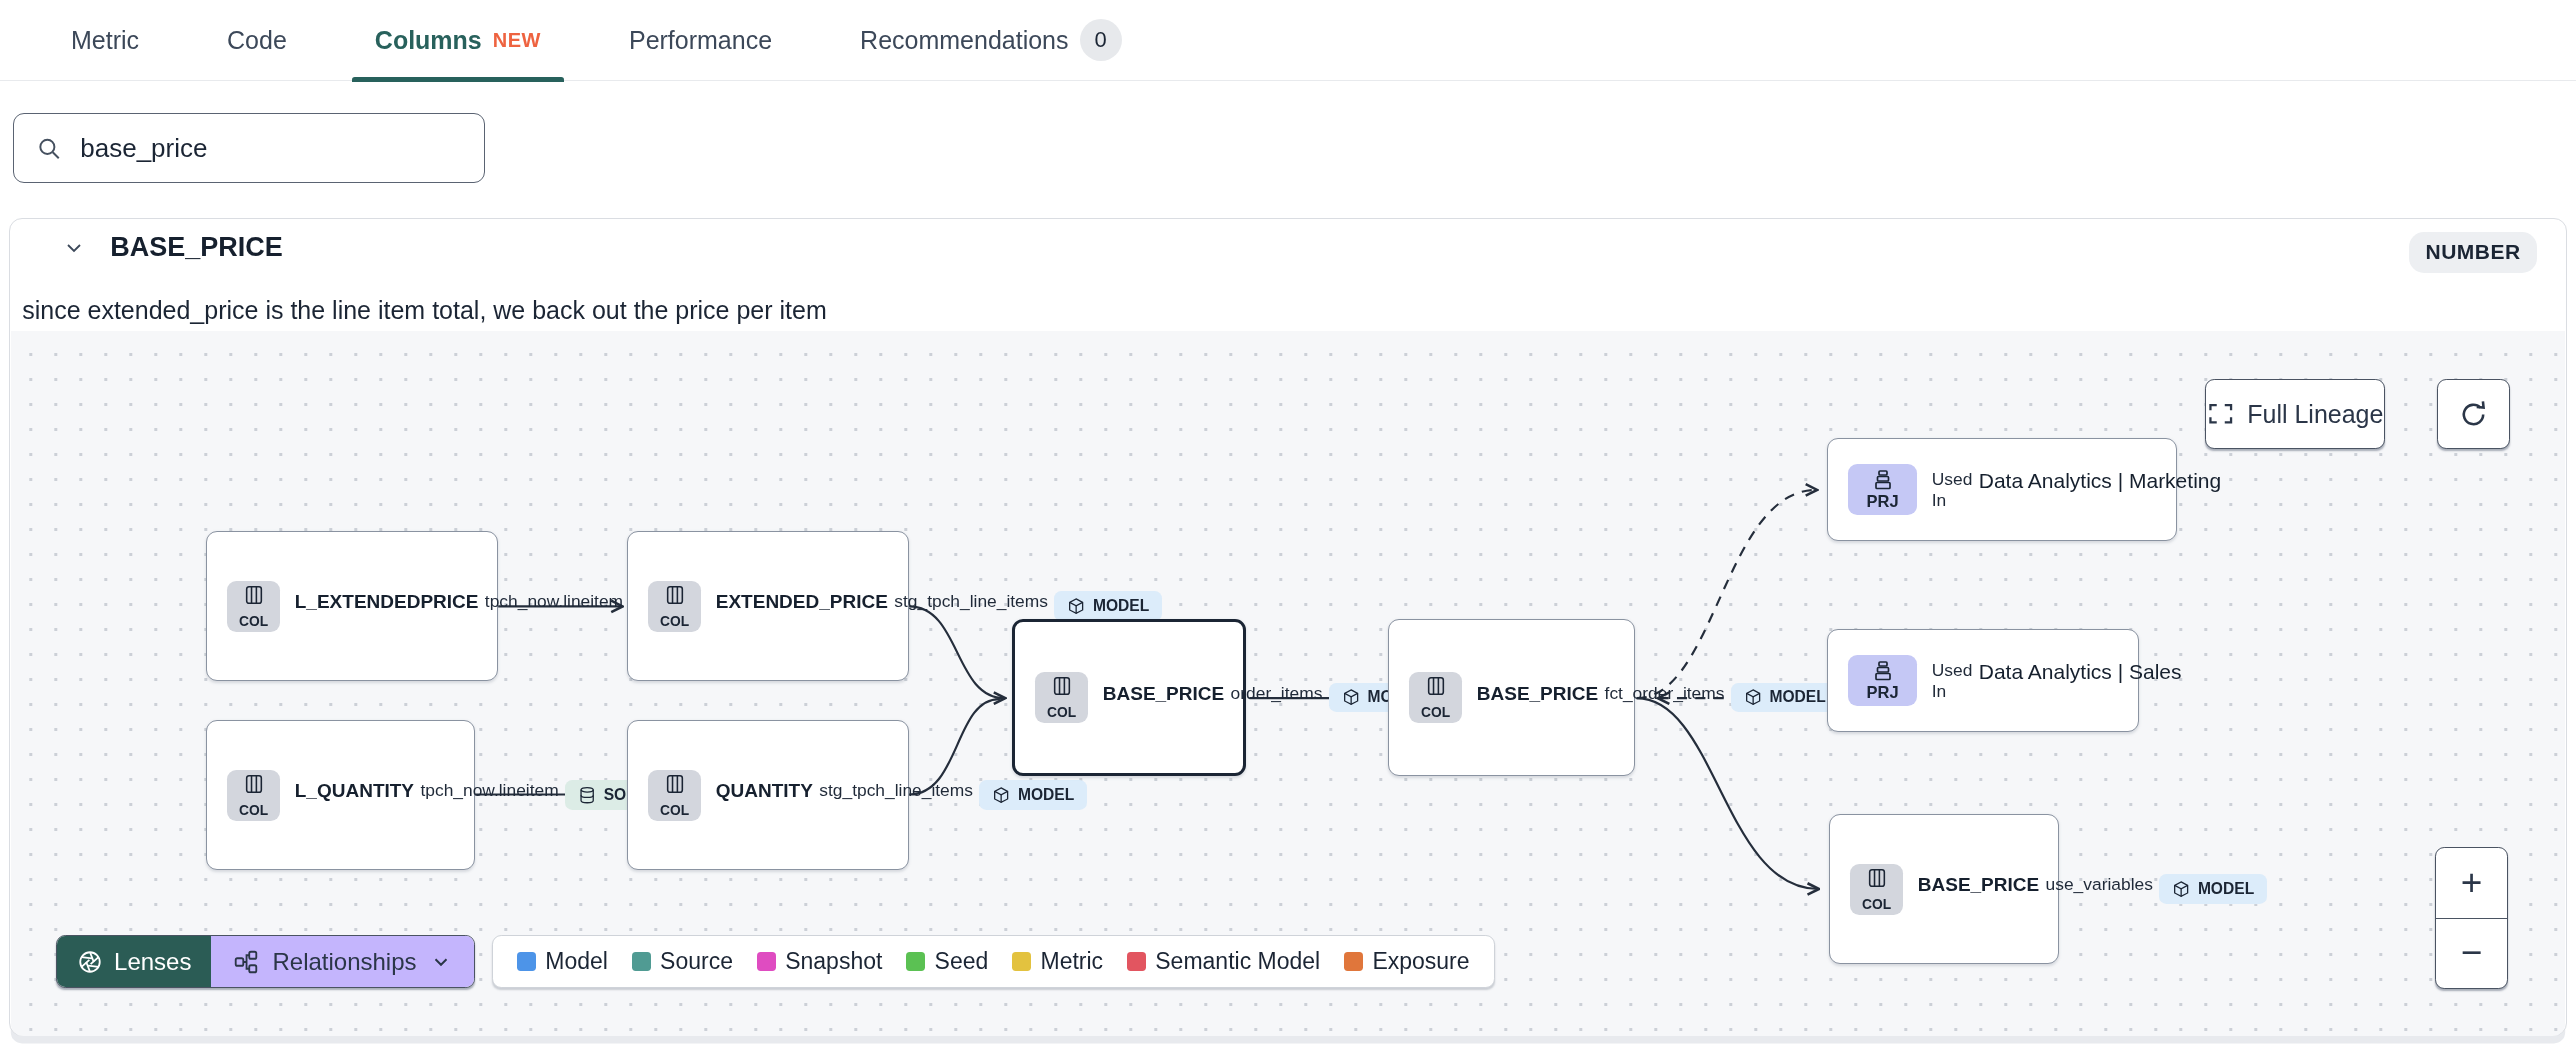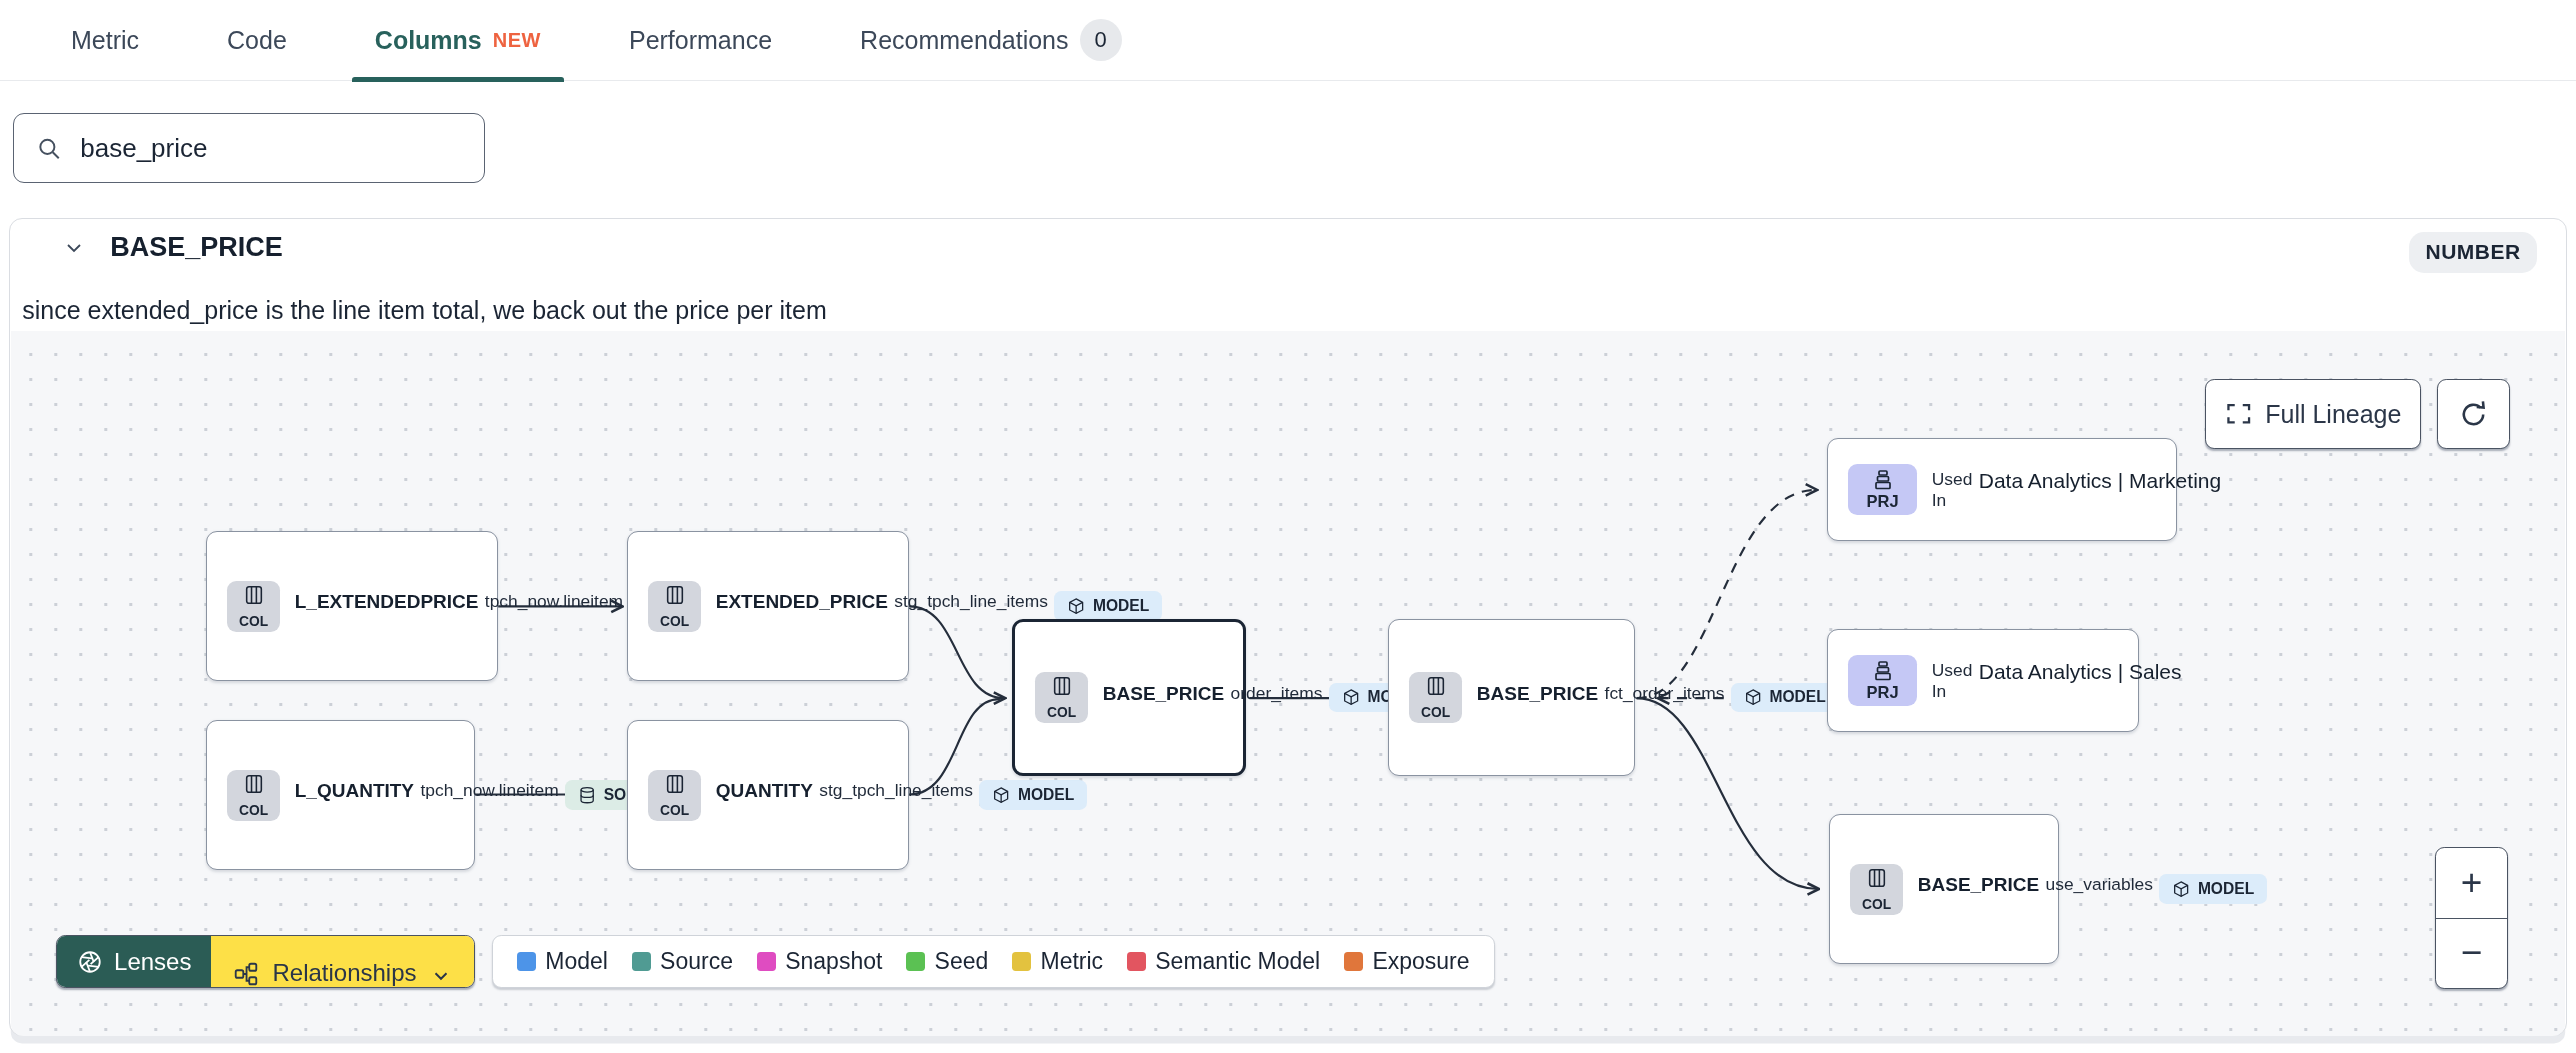--- a/index.html
+++ b/index.html
@@ -76,21 +76,21 @@
               box-shadow:0 2.8px 1.8px -0.9px rgba(90,100,120,.5); }
   .zoomctrl div { flex:1; display:flex; align-items:center; justify-content:center;
                   font-size:37px; color:#2b3648; }
   .zoomctrl div:first-child { border-bottom:1.8px solid #4a5362; }
 
   .toolbar { position:absolute; left:45px; top:604px; height:53px; display:flex;
              border:1.8px solid #4a5362; border-radius:9.2px; overflow:hidden; background:#fff;
              box-shadow:0 2.8px 1.8px -0.9px rgba(90,100,120,.5); }
   .seg-lenses { background:#2b5c55; color:#fff; display:flex; align-items:center; gap:11px;
                 padding:0 20px; font-size:24px; cursor:pointer; }
-  .seg-rel { background:#fde047; color:#2b3648; display:flex; align-items:flex-end; gap:13px;
+  .seg-rel { background:#c4b5fd; color:#2b3648; display:flex; align-items:center; gap:13px;
              padding:0 22px; font-size:24px; cursor:pointer; }
 
   .legend { position:absolute; left:481px; top:604px; height:53px; background:#fff;
             border:1.8px solid #cfd3d9; border-radius:9.2px; display:flex; align-items:center;
             gap:24px; padding:0 24px; box-shadow:0 2.8px 1.8px -0.9px rgba(120,128,142,.35); }
   .litem { display:flex; align-items:center; gap:9.2px; font-size:23px; color:#1b2534; white-space:nowrap; }
   .swatch { width:19px; height:19px; border-radius:3.7px; flex:none; }
 </style>
 </head>
 <body>
@@ -337,21 +337,21 @@
           <svg width="18.3" height="18.3" viewBox="0 0 24 24" fill="none" stroke="#1b2534" stroke-width="1.7">
               <path d="M12,2.5 L20.5,7 V17 L12,21.5 L3.5,17 V7 Z"></path>
               <path d="M3.5,7 L12,11.5 L20.5,7"></path>
               <line x1="12" y1="11.5" x2="12" y2="21.5"></line>
             </svg>
           <span>MODEL</span>
         </div>
       </div>
     </div>
 
-    <button class="btn" style="left:2194px;top:48px;width:216px;height:70px;">
+    <button class="btn" style="left:2194px;top:48px;width:180px;height:70px;">
       <svg width="27.5" height="27.5" viewBox="0 0 24 24" fill="none" stroke="#2b3648" stroke-width="2">
           <path d="M3,9 V4.5 H8.5"></path>
           <path d="M15.5,4.5 H21 V9"></path>
           <path d="M21,15 V19.5 H15.5"></path>
           <path d="M8.5,19.5 H3 V15"></path>
         </svg>
       <span class="btn-label">Full Lineage</span>
     </button>
     <button class="btn" style="left:2426px;top:48px;width:73px;height:70px;">
       <svg width="31" height="31" viewBox="0 0 24 24" fill="none" stroke="#2b3648" stroke-width="2">

